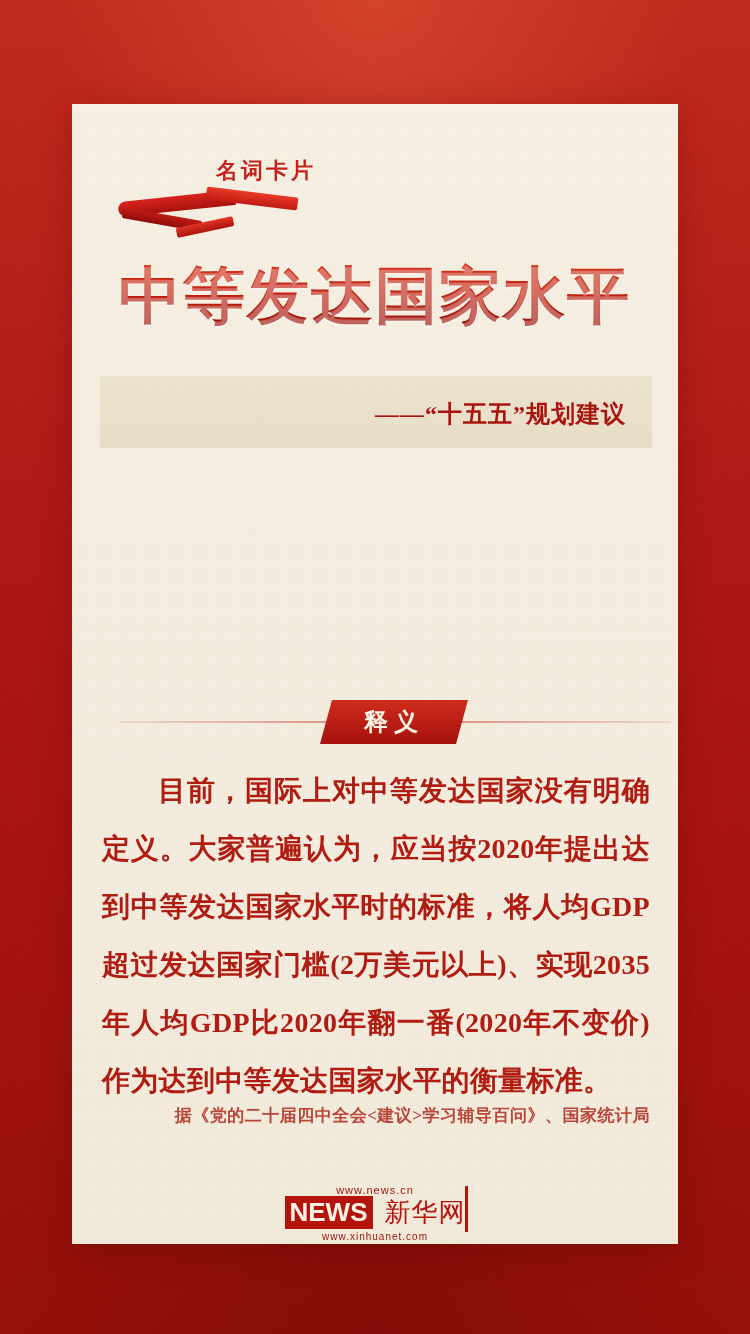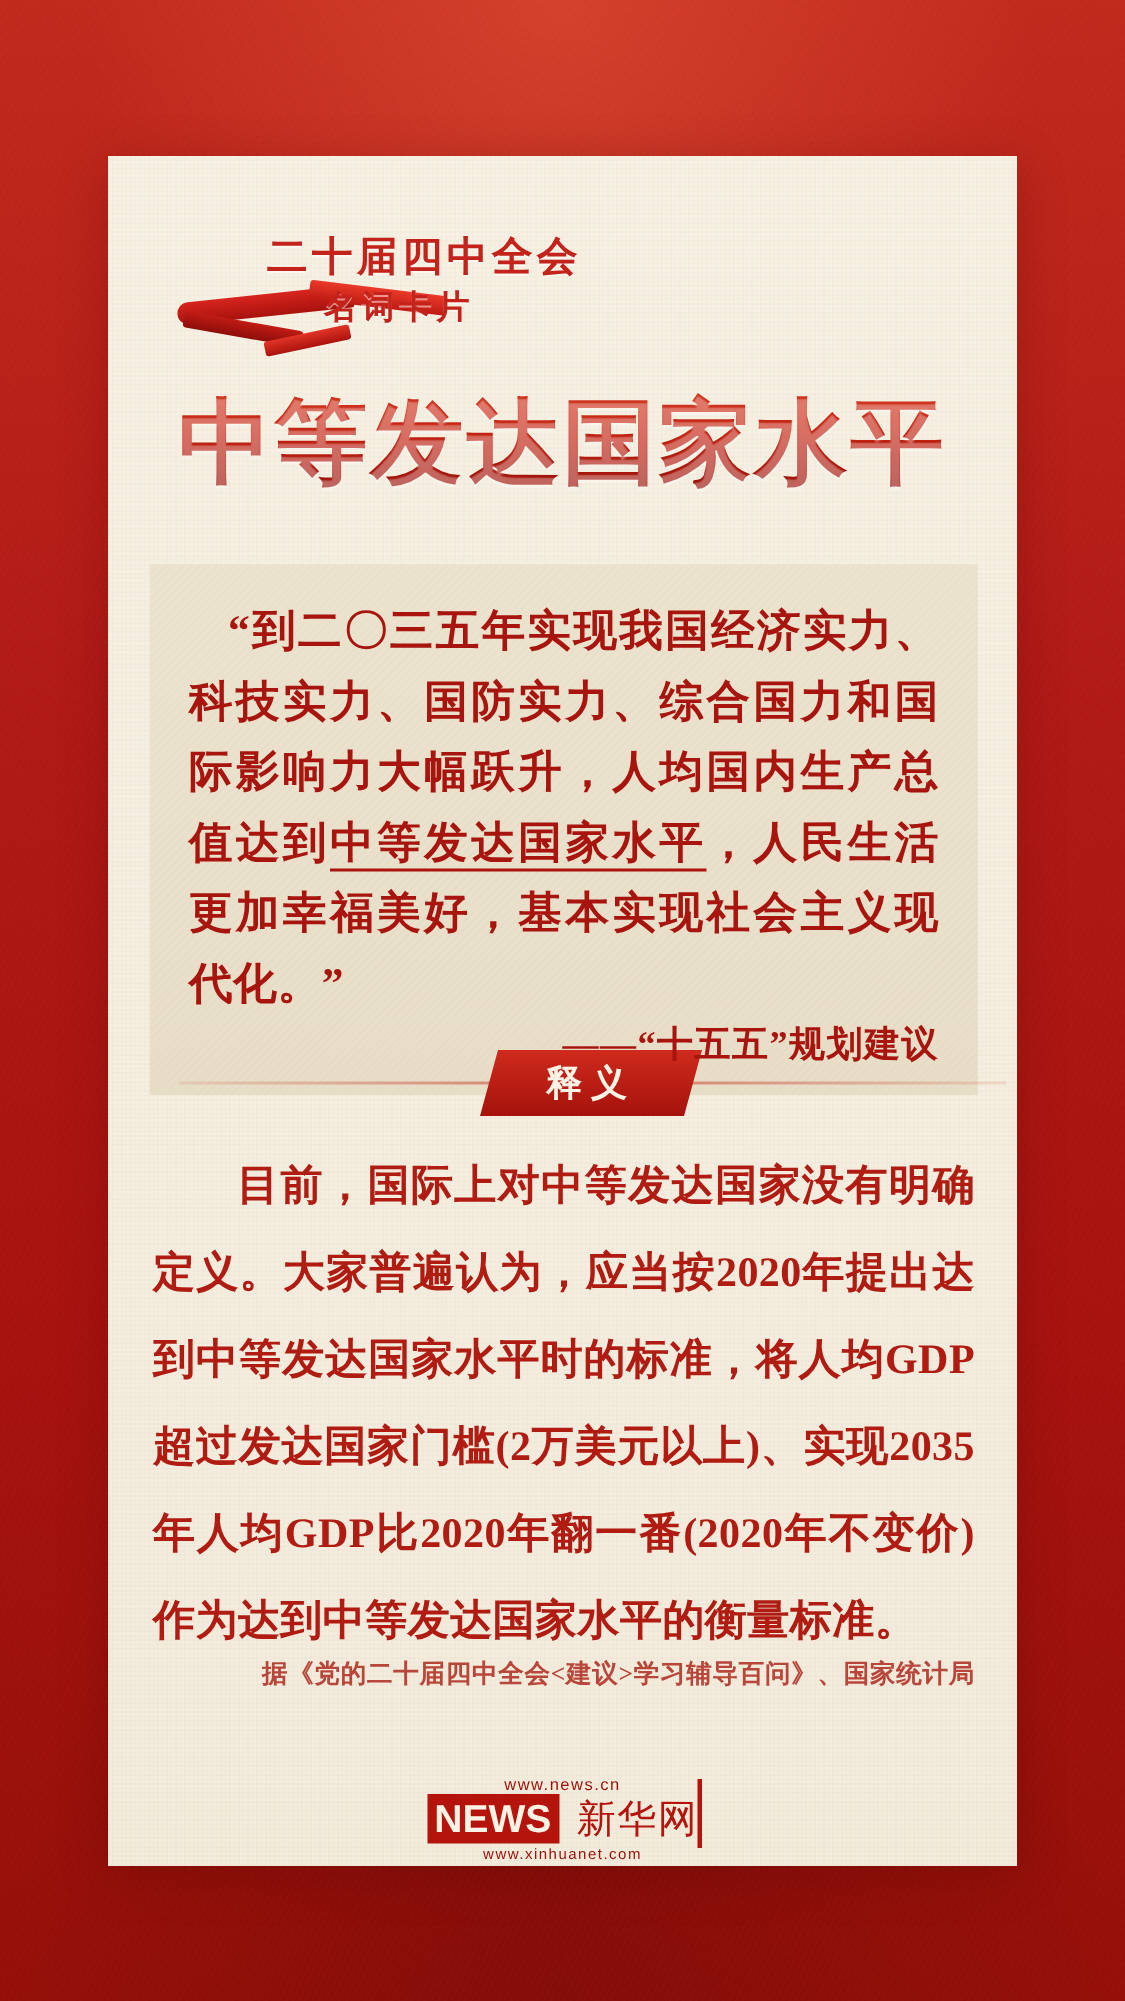--- a/index.html
+++ b/index.html
@@ -293,29 +293,27 @@
   <div class="inner">
 
     <div id="header">
       <div id="ribbon">
         <div class="ribbon-band rb1"></div>
         <div class="ribbon-band rb2"></div>
         <div class="ribbon-band rb3"></div>
         <div class="ribbon-band rb4"></div>
       </div>
       <div id="header-text">
-        <div id="header-line1">二十届四中全会</div>
         <div id="header-line2">名词卡片</div>
       </div>
     </div>
 
     <div id="main-title">中等发达国家水平</div>
 
     <div id="quote-box">
-      <div id="quote-text"><span>“到二〇三五年实现我国经济实力、科技实力、国防实力、综合国力和国际影响力大幅跃升，人均国内生产总值达到</span><span class="ul">中等发达国家水平</span><span>，人民生活更加幸福美好，基本实现社会主义现代化。”</span></div>
       <div id="quote-source">——“十五五”规划建议</div>
     </div>
 
     <div id="section-label-wrap">
       <div id="divider"></div>
       <span id="section-label">释义</span>
     </div>
 
     <div id="body-copy">
       <p>目前，国际上对中等发达国家没有明确定义。大家普遍认为，应当按2020年提出达到中等发达国家水平时的标准，将人均GDP超过发达国家门槛(2万美元以上)、实现2035年人均GDP比2020年翻一番(2020年不变价)作为达到中等发达国家水平的衡量标准。</p>

